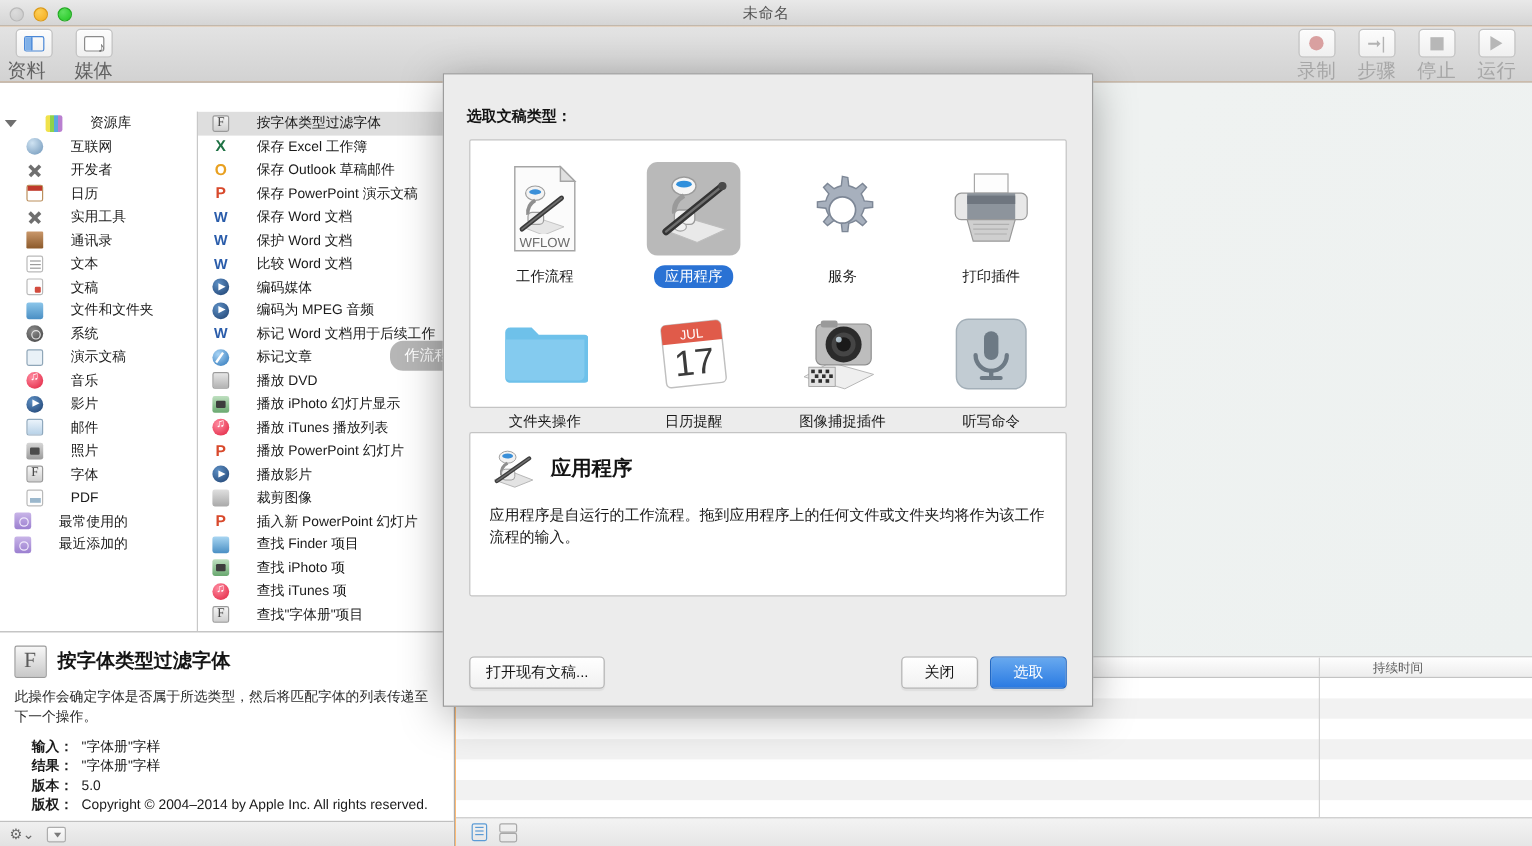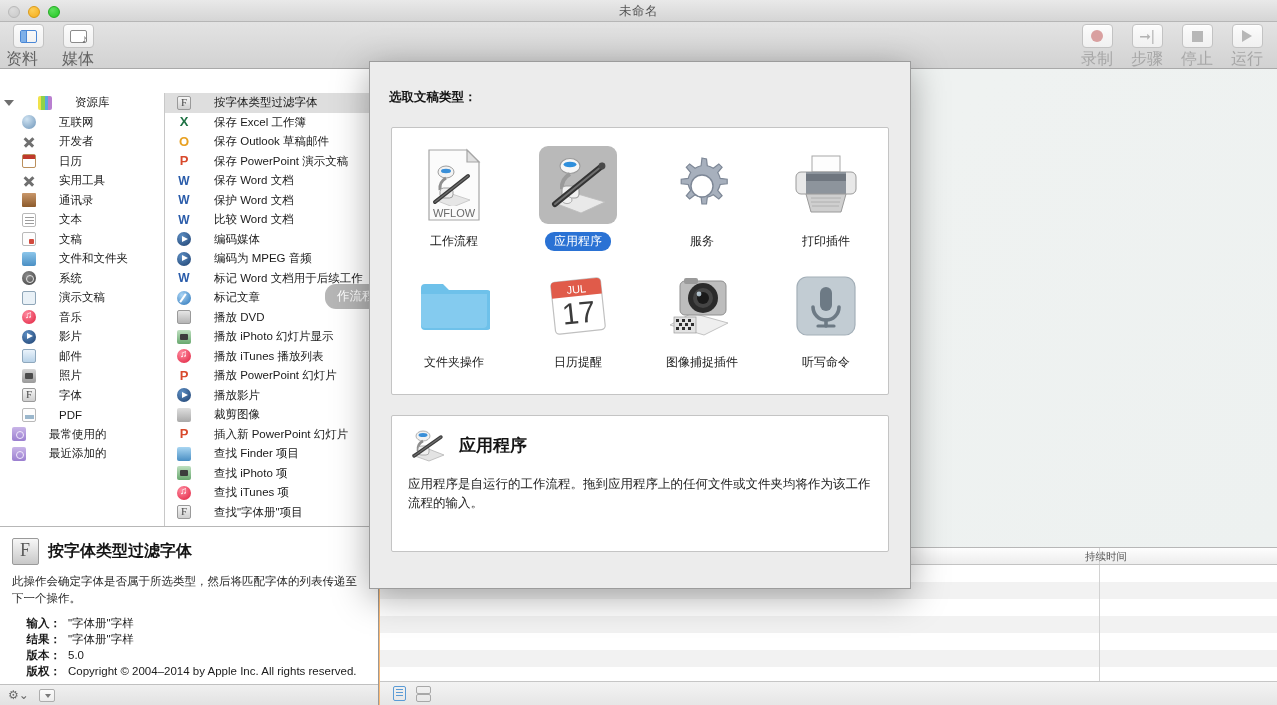--- a/index.html
+++ b/index.html
@@ -183,21 +183,21 @@
   .canvas-scroll {
     position:absolute; left:1px; bottom:0; width:150px; height:8px;
     background:#cfcfcf; border-radius:4px;
   }
   .log-pane { position:absolute; left:0; right:0; bottom:0; height:157px; background:#fff; }
   .log-header {
     height: 17px; background: linear-gradient(to bottom,#fefefe,#ededed);
     border-bottom: 1px solid #c3c3c3; position: relative;
   }
   .log-colsplit { position:absolute; left:719px; top:0; bottom:0; width:1px; background:#d2d2d2; }
-  .log-colname { position:absolute; left:705px; top:2px; font-size:10.5px; color:#5a5a5a; }
+  .log-colname { position:absolute; left:764px; top:2px; font-size:10.5px; color:#5a5a5a; }
   .log-rows { position:absolute; top:17px; left:0; right:0; bottom:24px; }
   .log-row { height: 17px; }
   .log-row.odd { background: #ffffff; }
   .log-row.even { background: #f2f2f2; }
   .log-vline { position:absolute; left:719px; top:0; bottom:0; width:1px; background:#d2d2d2; }
   .log-footer {
     position:absolute; left:0; right:0; bottom:0; height:24px;
     background: linear-gradient(to bottom,#f3f3f3,#e6e6e6); border-top:1px solid #c6c6c6;
     display:flex; align-items:center; gap:10px; padding-left:13px;
   }
@@ -209,21 +209,21 @@
 
   
   .dialog {
     position: absolute; left: 369px; top: 61px; width: 542px; height: 528px;
     background: #ececec;
     border: 1px solid #9c9c9c;
     box-shadow: 0 8px 34px rgba(0,0,0,.34);
   }
   .dlg-prompt { font-size: 12.5px; font-weight: bold; color: #141414; padding: 27px 0 10px 19px; }
   .tpl-box {
-    margin: 11px 21px; height: 268px; background: #fff;
+    margin: 0 21px; height: 224px; background: #fff;
     border: 1px solid #c4c4c4; border-radius: 2px;
     padding: 10px 0 0 0;
   }
   .tpl-grid { display: grid; grid-template-columns: repeat(4,1fr); row-gap: 4px; }
   .tpl-cell { display: flex; flex-direction: column; align-items: center; padding: 8px 0 4px 0; cursor: default; }
   .tpl-art { width: 78px; height: 78px; display:flex; align-items:center; justify-content:center; border-radius: 9px; position: relative; }
   .tpl-cell.selected .tpl-art { background: #b9b9b9; }
   .tpl-label { font-size: 12px; color: #1b1b1b; margin-top: 8px; padding: 1px 9px; border-radius: 9px; }
   .tpl-cell.selected .tpl-label { background: #2a72d4; color: #fff; }
 
@@ -697,15 +697,21 @@
             <rect x="10" y="18" width="11" height="9" rx="3" fill="#efefef" stroke="#9d9d9d" stroke-width="0.8"></rect>
             <line x1="6" y1="28" x2="33" y2="9" stroke="#3c3c3c" stroke-width="3.4" stroke-linecap="round"></line>
             <line x1="6" y1="28" x2="33" y2="9" stroke="#6e6e6e" stroke-width="1.2" stroke-linecap="round"></line>
           </svg>
         </span>
         <span class="desc-title">应用程序</span>
       </div>
       <div class="desc-body">应用程序是自运行的工作流程。拖到应用程序上的任何文件或文件夹均将作为该工作流程的输入。</div>
     </div>
 
+    <div class="dlg-buttons">
+      <button class="btn">打开现有文稿...</button>
+      <span class="spacer"></span>
+      <button class="btn">关闭</button>
+      <button class="btn primary">选取</button>
+    </div>
   </div>
 
 </div>
 
 </body></html>

